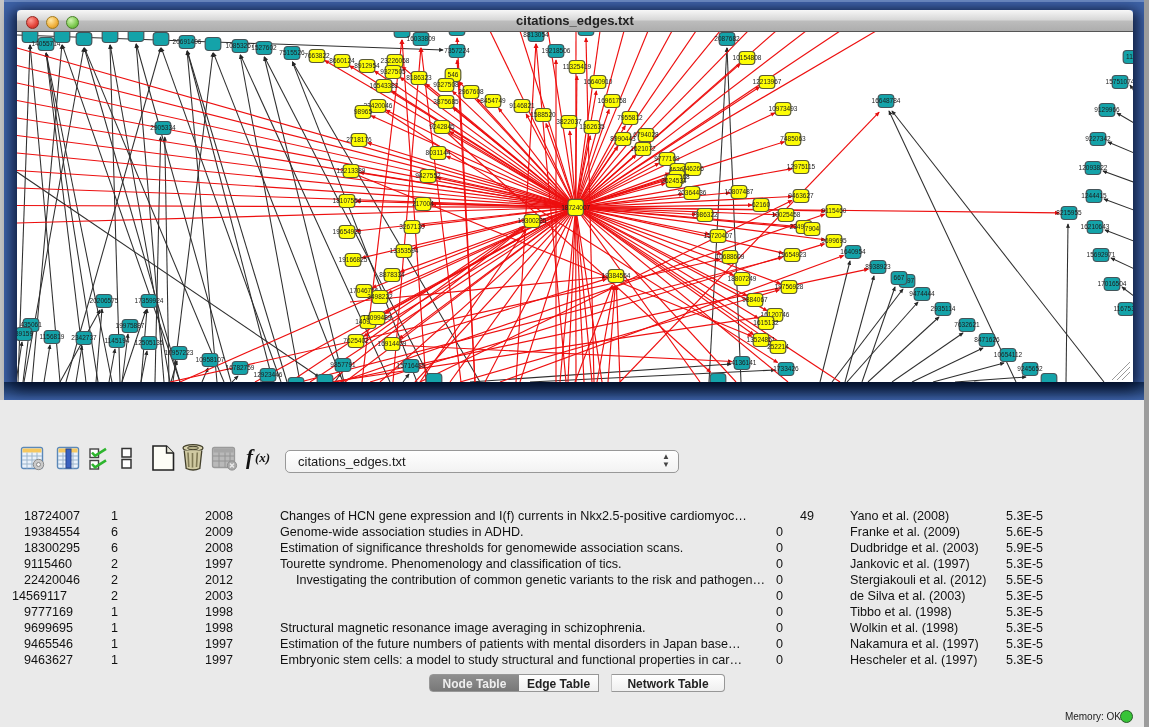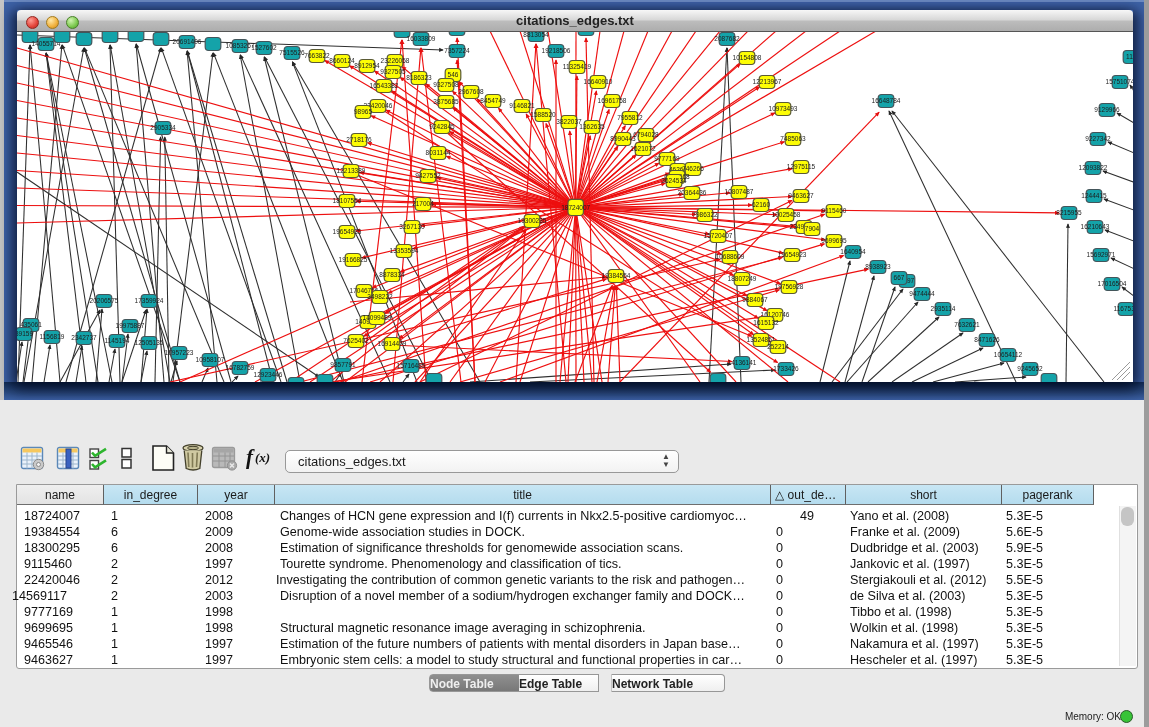--- a/index.html
+++ b/index.html
@@ -28,21 +28,21 @@
 #combo .txt{position:absolute;left:12px;top:3px;font-size:13px;color:#1a1a1a}
 #combo .ud{position:absolute;right:8px;top:2px;font-size:8px;color:#444;line-height:8px}
 #tbl{position:absolute;left:16px;top:84px;width:1120px;height:183px;background:#fff;
  border:1px solid #9a9a9a;border-radius:0 0 3px 3px}
 .th{position:absolute;top:0;height:20px;background:linear-gradient(#c8e6f4,#b4dcee);
  border-right:1px solid #606060;border-bottom:1px solid #6e6e6e;box-sizing:border-box;
  font-size:12px;color:#1a1a1a;text-align:center;line-height:20px}
 .trow{position:absolute;left:0;width:1100px;height:16px;font-size:12.6px;color:#111}
 .trow span{position:absolute;top:1px;white-space:nowrap}
 #tabs{position:absolute;left:429px;top:274px;height:18px;font-size:12px;font-weight:700}
-.tab{position:absolute;top:0;height:18px;line-height:18px;text-align:left;box-sizing:border-box;
+.tab{position:absolute;top:0;height:18px;line-height:18px;text-align:center;box-sizing:border-box;
  border:1px solid #979797;background:linear-gradient(#fff,#efefef);color:#222}
 #tab1{left:0;width:91px;border-radius:4px 0 0 4px;background:linear-gradient(#8f8f8f,#787878);color:#efefef}
 #tab2{left:90px;width:80px;border-left:none}
 #tab3{left:182px;width:114px;border-left:1px solid #c4c4c4;border-radius:0 4px 4px 0}
 #mem{position:absolute;right:28px;top:311px;font-size:10px;color:#222}
 #memdot{position:absolute;right:16px;top:310px;width:13px;height:13px;border-radius:50%;
  background:#37c337;border:1.5px solid #2a5a2a;box-sizing:border-box}
 #sbar{position:absolute;left:1104px;top:22px;width:13px;height:19px;background:#c5c5c5;border-radius:6px}
 #strack{position:absolute;left:1102px;top:21px;width:16px;height:160px;background:#f4f4f4;border-left:1px solid #e0e0e0}
 </style></head><body>
@@ -617,45 +617,34 @@
     <circle cx="20" cy="18.5" r="4.6" fill="#a9a9a9" stroke="#8f8f8f"></circle>
     <path d="M18,16.5 l4,4 m0,-4 l-4,4" stroke="#e8e8e8" stroke-width="1.5"></path>
   </g>
   <text x="246" y="31" font-family="Liberation Serif,serif" font-style="italic" font-size="21" fill="#111" font-weight="700">f</text>
   <text x="255" y="29" font-family="Liberation Serif,serif" font-style="italic" font-size="13" fill="#111" font-weight="600">(x)</text>
  </svg>
  <div id="combo">
       <span class="txt">citations_edges.txt</span>
    <span class="ud">▲<br>▼</span>
     </div>
- <div id="tbl">
-   <div class="th" style="left:0;width:87px;background:linear-gradient(#efefef,#e3e3e3)">name</div>
-   <div class="th" style="left:87px;width:94px">in_degree</div>
-   <div class="th" style="left:181px;width:77px">year</div>
-   <div class="th" style="left:258px;width:496px">title</div>
-   <div class="th" style="left:754px;width:75px;text-align:left;padding-left:4px">△ out_de…</div>
-   <div class="th" style="left:829px;width:156px">short</div>
-   <div class="th" style="left:985px;width:92px">pagerank</div>
-   <div id="strack"></div>
-      <div id="sbar"></div>
- </div>
  <div class="trow" style="top:108px">
 <span style="left:24px">18724007</span>
       <span style="left:111px">1</span>
       <span style="left:205px">2008</span>
 <span style="left:280px;width:487px;overflow:hidden">Changes of HCN gene expression and I(f) currents in Nkx2.5-positive cardiomyoc…</span>
       <span style="left:800px">49</span>
 <span style="left:850px">Yano et al. (2008)</span>
       <span style="left:1006px">5.3E-5</span>
     </div>
     <div class="trow" style="top:124px">
 <span style="left:24px">19384554</span>
       <span style="left:111px">6</span>
       <span style="left:205px">2009</span>
-<span style="left:280px;width:487px;overflow:hidden">Genome-wide association studies in DOCK.</span>
+<span style="left:280px;width:487px;overflow:hidden">Genome-wide association studies in ADHD.</span>
       <span style="left:776px">0</span>
 <span style="left:850px">Franke et al. (2009)</span>
       <span style="left:1006px">5.6E-5</span>
     </div>
     <div class="trow" style="top:140px">
 <span style="left:24px">18300295</span>
       <span style="left:111px">6</span>
       <span style="left:205px">2008</span>
 <span style="left:280px;width:487px;overflow:hidden">Estimation of significance thresholds for genomewide association scans.</span>
       <span style="left:776px">0</span>
@@ -668,30 +657,29 @@
       <span style="left:205px">1997</span>
 <span style="left:280px;width:487px;overflow:hidden">Tourette syndrome. Phenomenology and classification of tics.</span>
       <span style="left:776px">0</span>
 <span style="left:850px">Jankovic et al. (1997)</span>
       <span style="left:1006px">5.3E-5</span>
     </div>
     <div class="trow" style="top:172px">
 <span style="left:24px">22420046</span>
       <span style="left:111px">2</span>
       <span style="left:205px">2012</span>
-<span style="left:276px;width:487px;overflow:hidden">Investigating the contribution of common genetic variants to the risk and pathogen…</span>
+<span style="left:296px;width:487px;overflow:hidden">Investigating the contribution of common genetic variants to the risk and pathogen…</span>
       <span style="left:776px">0</span>
 <span style="left:850px">Stergiakouli et al. (2012)</span>
       <span style="left:1006px">5.5E-5</span>
     </div>
     <div class="trow" style="top:188px">
 <span style="left:12px">14569117</span>
       <span style="left:111px">2</span>
       <span style="left:205px">2003</span>
-<span style="left:280px;width:487px;overflow:hidden">Disruption of a novel member of a sodium/hydrogen exchanger family and DOCK…</span>
       <span style="left:776px">0</span>
 <span style="left:850px">de Silva et al. (2003)</span>
       <span style="left:1006px">5.3E-5</span>
     </div>
     <div class="trow" style="top:204px">
 <span style="left:24px">9777169</span>
       <span style="left:111px">1</span>
       <span style="left:205px">1998</span>
       <span style="left:776px">0</span>
 <span style="left:850px">Tibbo et al. (1998)</span>

